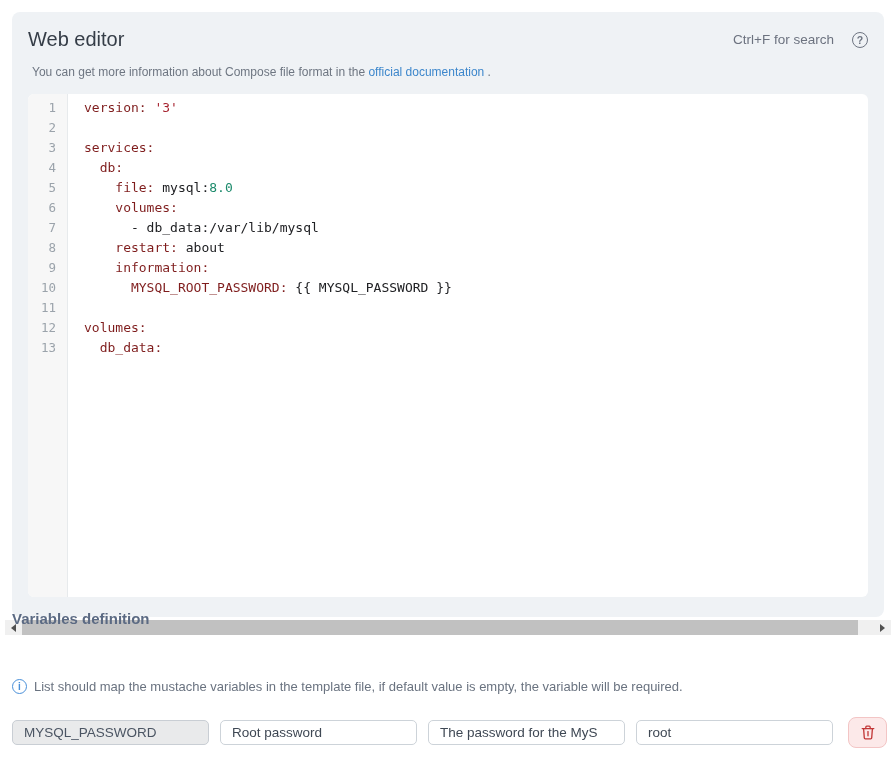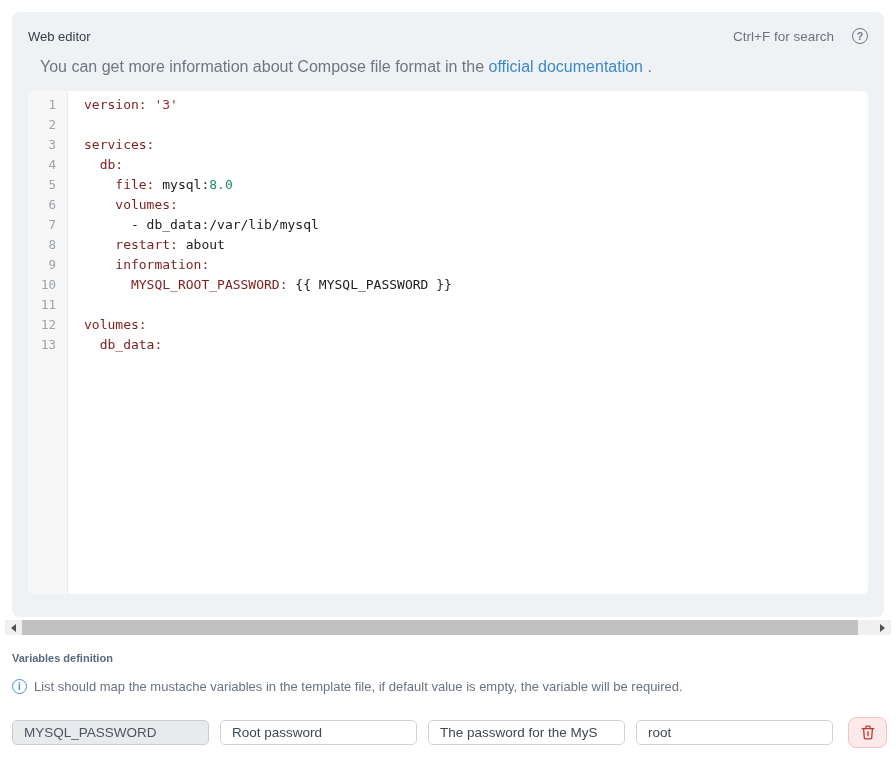--- a/index.html
+++ b/index.html
@@ -7,28 +7,28 @@
 
   
   .card {
     position: absolute; left: 12px; top: 12px; width: 872px; height: 605px;
     background: #eff2f5; border-radius: 8px;
   }
   .card-header {
     display: flex; justify-content: space-between; align-items: center;
     padding: 16px 16px 0 16px;
   }
-  .card-title { font-size: 13px; font-weight: 500; color: #353d47; }
+  .card-title { font-size: 20px; font-weight: 500; color: #353d47; }
   .search-hint { display: flex; align-items: center; gap: 18px; color: #6c727f; font-size: 13.5px; }
   .q-icon {
     width: 16px; height: 16px; border: 1.4px solid #6e7582; border-radius: 50%;
     display: inline-flex; align-items: center; justify-content: center;
     font-size: 10.5px; color: #6e7582; font-weight: 600; cursor: pointer;
   }
-  .compose-note { margin: 14px 16px 0 28px; font-size: 16px; color: #6e7682; }
+  .compose-note { margin: 14px 16px 0 20px; font-size: 12px; color: #6e7682; }
   .compose-note a { color: #3d87cc; text-decoration: none; cursor: pointer; }
 
   
   .editor {
     margin: 15px 16px 0 16px; height: 503px; background: #ffffff;
     border-radius: 6px; display: flex; overflow: hidden;
     font-family: "DejaVu Sans Mono", monospace; font-size: 13px;
   }
   .gutter {
     width: 40px; background: #f7f7f7; border-right: 1px solid #e7eaec;
@@ -53,21 +53,21 @@
   .scroll-btn {
     width: 17px; background: #f0f0f0; display: flex; align-items: center; justify-content: center;
     flex: none; cursor: pointer;
   }
   .tri-left { width: 0; height: 0; border-top: 4px solid transparent; border-bottom: 4px solid transparent; border-right: 5px solid #505050; }
   .tri-right { width: 0; height: 0; border-top: 4px solid transparent; border-bottom: 4px solid transparent; border-left: 5px solid #505050; }
   .scroll-thumb { width: 836px; background: #c1c1c1; flex: none; cursor: grab; }
   .scroll-track { flex: 1; background: #f0f0f0; }
 
   
-  .vars-heading { position: absolute; left: 12px; top: 652px; font-size: 11px; font-weight: 700; color: #5b6a83; }
+  .vars-heading { position: absolute; left: 12px; top: 610px; font-size: 15px; font-weight: 700; color: #5b6a83; }
   .vars-note { position: absolute; left: 12px; top: 679px; display: flex; align-items: center; gap: 7px; font-size: 13px; color: #6a7380; }
   .i-icon {
     width: 15px; height: 15px; border: 1.3px solid #4a90d9; border-radius: 50%;
     display: inline-flex; align-items: center; justify-content: center;
     font-size: 10px; color: #4a90d9; font-weight: 700; flex: none;
   }
   .vars-row { position: absolute; left: 12px; top: 717px; width: 872px; display: flex; gap: 11px; align-items: center; }
   .var-input {
     width: 197px; height: 25px; border: 1px solid #cdd3d9; border-radius: 5px;
     background: #ffffff; padding: 0 11px; font-size: 13.5px; color: #3f4854;

